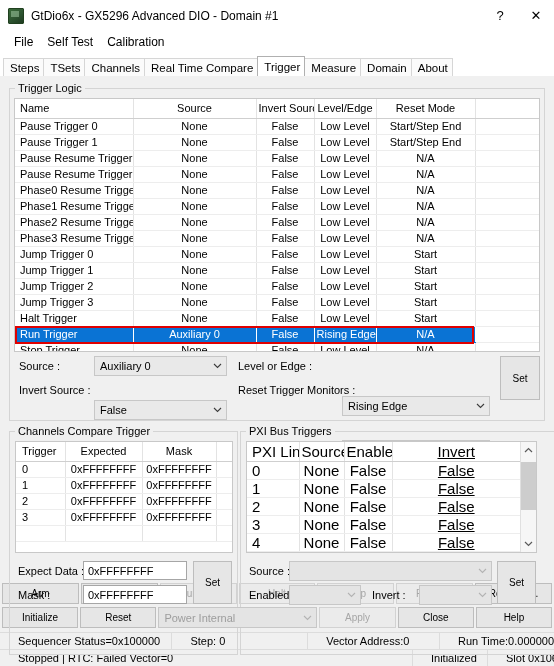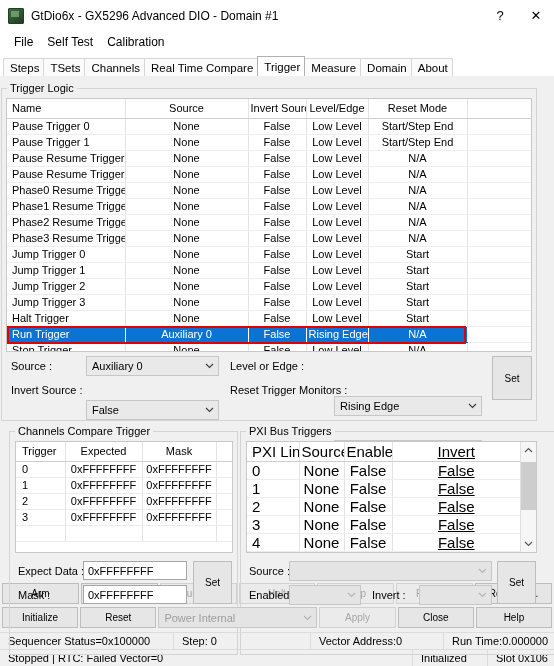--- a/index.html
+++ b/index.html
@@ -133,21 +133,21 @@
   }
   fieldset.group > legend {
     font-size: 11px;
     padding: 0 3px;
     margin-left: 5px;
     color: #000;
   }
 
   
   #grp-trigger-logic {
-    left: 1px; top: 6px; width: 536px; height: 339px;
+    left: 9px; top: 6px; width: 536px; height: 339px;
   }
   .tl-table-wrap {
     position: absolute;
     left: 4px; top: 4px;
     width: 526px; height: 254px;
     background: #ffffff;
     border: 1px solid #c8c8c8;
     overflow: hidden;
   }
   table.tl {
@@ -320,21 +320,21 @@
   .statusbar {
     height: 17px;
     border-top: 1px solid #dcdcdc;
     display: flex;
     align-items: center;
     font-size: 11px;
     background: #f0f0f0;
     flex: 0 0 auto;
   }
   .sb-cell {
-    padding-left: 8px;
+    padding-left: 18px;
     height: 18px;
     display: flex; align-items: center;
     border-right: 1px solid #dcdcdc;
     white-space: nowrap;
   }
   .sb-cell.last { border-right: none; }
   #statusbar1 { margin-top: 4px; }
 </style>
 </head>
 <body>

